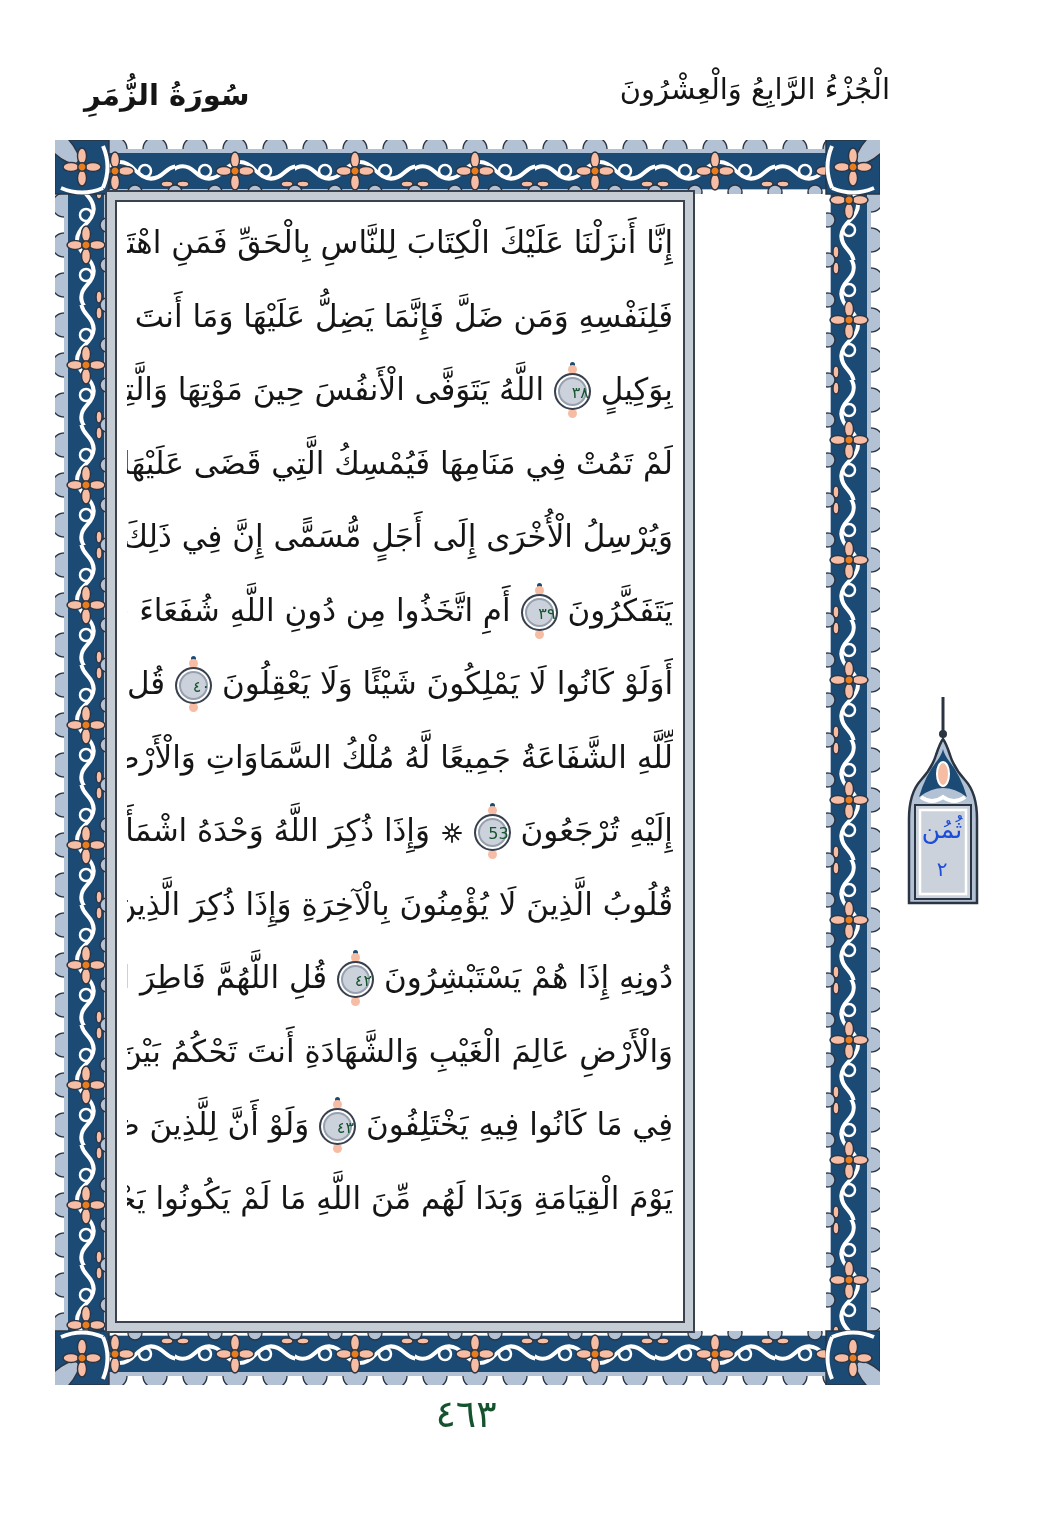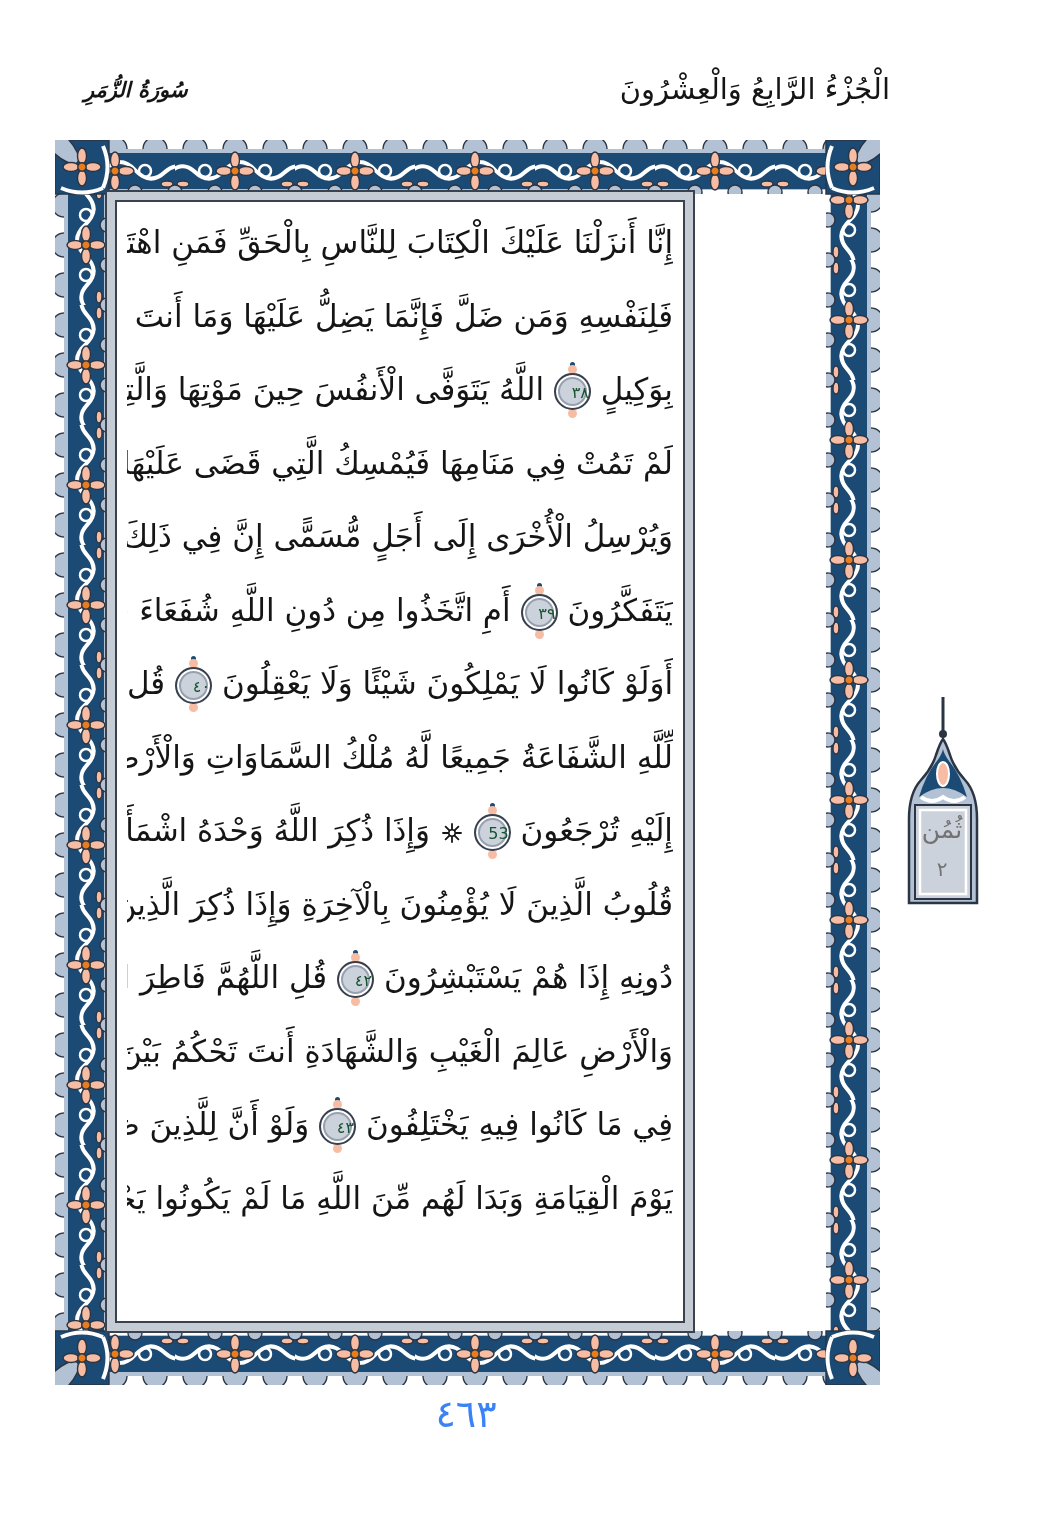--- a/index.html
+++ b/index.html
@@ -8,22 +8,22 @@
   }
   *{box-sizing:border-box;}
   html,body{margin:0;padding:0;}
   body{
     width:1063px;height:1520px;position:relative;background:#ffffff;
     font-family:"DejaVu Sans", sans-serif;color:var(--ink);overflow:hidden;
   }
   
   .header-juz{position:absolute;top:72px;right:173px;font-size:29px;font-weight:normal;
     direction:rtl;white-space:nowrap;}
-  .header-surah{position:absolute;top:78px;left:84px;font-size:21px;font-weight:bold;
-    direction:rtl;white-space:nowrap;font-style:italic;}
+  .header-surah{position:absolute;top:78px;left:84px;font-size:29px;font-weight:bold;
+    direction:rtl;white-space:nowrap;}
   
   .frame{position:absolute;left:55px;top:140px;width:825px;height:1245px;}
   .frame svg.border{position:absolute;left:0;top:0;}
   .c-navy{fill:var(--navy);} .c-gray{fill:var(--band_gray);} .c-salmon{fill:var(--salmon);}
   .c-orange{fill:var(--orange);} .c-white{fill:#ffffff;}
   .s-dark{stroke:#2b3442;stroke-width:1.4;}
   .s-white{stroke:#ffffff;stroke-width:4;fill:none;}
   .ring-white{fill:none;stroke:#ffffff;stroke-width:2.5;}
   
   .inner-frame{
@@ -42,26 +42,26 @@
     background:var(--medallion);border:2px solid #39404d;text-align:center;
     font-size:16px;color:#14532d;vertical-align:middle;
     box-shadow: inset 0 0 0 2px #ffffff, inset 0 0 0 4px #97a0ae,
       0 -22px 0 -14px var(--salmon), 0 22px 0 -14px var(--salmon),
       0 -27px 0 -16px var(--navy);
   }
   .hizb{display:inline-block;vertical-align:middle;margin:0 2px;}
   
   .thumn{position:absolute;left:891px;top:697px;width:102px;height:212px;}
   .thumn svg{position:absolute;left:0;top:0;}
-  .thumn .label{position:absolute;left:0;width:100%;text-align:center;direction:rtl;color:#737373;}
+  .thumn .label{position:absolute;left:0;width:100%;text-align:center;direction:rtl;color:#1d4ed8;}
   .thumn .label.l1{top:118px;font-size:25px;}
   .thumn .label.l2{top:160px;font-size:20px;}
   
   .page-number{position:absolute;top:1392px;left:366px;width:200px;text-align:center;
-    font-size:38px;color:#3b82f6;}
+    font-size:38px;color:#14532d;}
 </style>
 </head>
 <body>
 
 <div class="header-juz">الْجُزْءُ الرَّابِعُ وَالْعِشْرُونَ</div>
 <div class="header-surah">سُورَةُ الزُّمَرِ</div>
 
 <div class="frame">
   <svg class="border" width="825" height="1245" viewBox="0 0 825 1245" aria-hidden="true">
     <defs>

